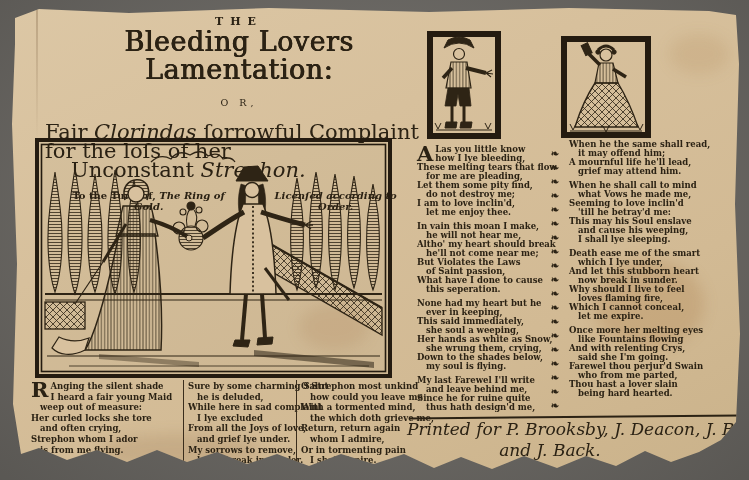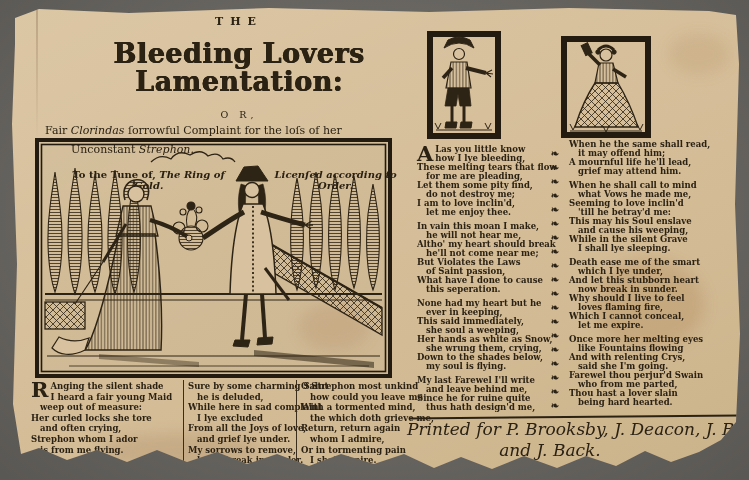--- a/index.html
+++ b/index.html
@@ -23,24 +23,24 @@
   .stain{position:absolute;border-radius:50%;filter:blur(7px);pointer-events:none;}
   .st1{left:585px;top:255px;width:110px;height:90px;background:rgba(158,104,52,.20);}
   .st2{left:290px;top:300px;width:70px;height:46px;background:rgba(158,104,52,.13);}
   .st3{left:660px;top:30px;width:60px;height:40px;background:rgba(158,104,52,.12);}
   .st4{left:90px;top:430px;width:160px;height:34px;background:rgba(120,80,40,.14);}
   .crease{position:absolute;left:27px;top:6px;width:2px;height:130px;background:linear-gradient(to bottom,rgba(90,60,30,.25),rgba(90,60,30,0));}
 
   
   .header{position:absolute;left:32px;top:11px;width:396px;text-align:center;}
   .hdr-the{font-size:11px;font-weight:bold;letter-spacing:7px;}
-  .hdr-title{font-size:27px;font-weight:bold;letter-spacing:.5px;line-height:28px;margin-top:12px;
+  .hdr-title{font-size:27px;font-weight:normal;letter-spacing:.5px;line-height:28px;margin-top:0px;
     text-shadow:.7px 0 0 currentColor, 0 .4px 0 currentColor;}
   .hdr-or{font-size:9.5px;letter-spacing:4px;margin-top:13px;}
-  .hdr-sub{font-size:11px;line-height:19px;text-align:left;margin-top:1px;padding-left:4px;}
+  .hdr-sub{font-size:21px;line-height:19px;text-align:left;margin-top:15px;padding-left:4px;}
   .hdr-sub .l2{padding-left:26px;}
   .ital{font-style:italic;}
   .tuneline{display:flex;justify-content:space-between;font-size:10px;margin-top:10px;padding:0 34px 0 30px;font-weight:bold;gap:42px;}
 
   
   .maincut{position:absolute;left:26px;top:134px;width:357px;height:240px;border:4px solid #241b10;box-sizing:border-box;background:rgba(0,0,0,.02);}
   .maincut svg{display:block;width:100%;height:100%;}
 
   
   .vline{font-size:8.5px;line-height:9.4px;font-weight:bold;white-space:nowrap;}
@@ -334,21 +334,20 @@
         <div class="vline">A mournful life he'll lead,</div>
         <div class="vline ind">grief may attend him.</div>
       </div>
       <div class="stanza">
         <div class="vline">When he shall call to mind</div>
         <div class="vline ind">what Vows he made me,</div>
         <div class="vline">Seeming to love inclin'd</div>
         <div class="vline ind">'till he betray'd me:</div>
         <div class="vline">This may his Soul enslave</div>
         <div class="vline ind">and cause his weeping,</div>
-        <div class="vline">While in the silent Grave</div>
         <div class="vline ind">I shall lye sleeping.</div>
       </div>
       <div class="stanza">
         <div class="vline">Death ease me of the smart</div>
         <div class="vline ind">which I lye under,</div>
         <div class="vline">And let this stubborn heart</div>
         <div class="vline ind">now break in sunder.</div>
         <div class="vline">Why should I live to feel</div>
         <div class="vline ind">loves flaming fire,</div>
         <div class="vline">Which I cannot conceal,</div>

